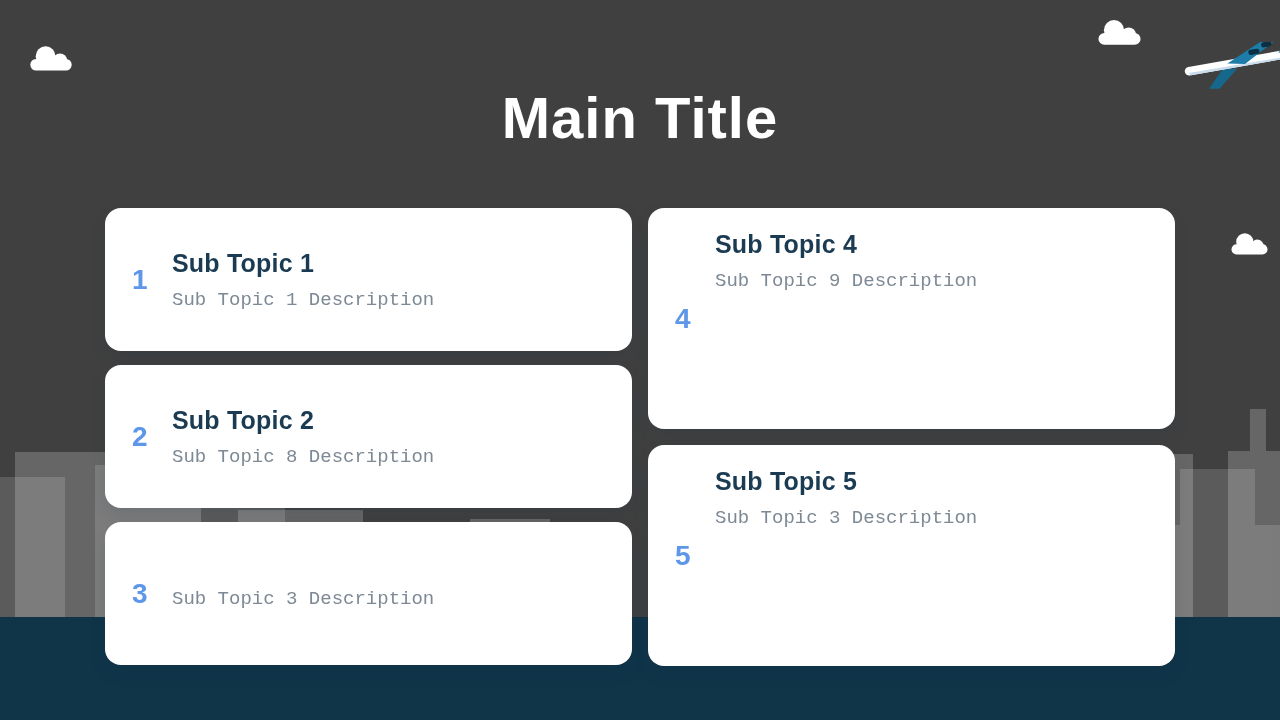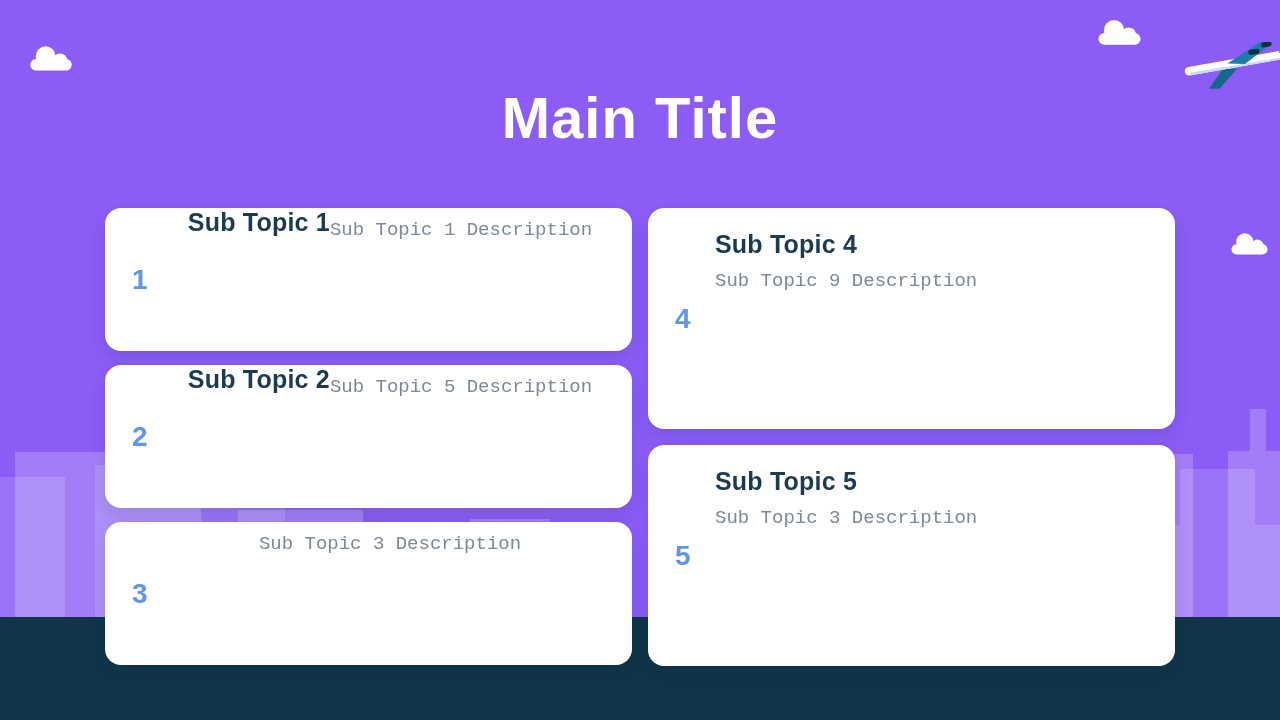--- a/index.html
+++ b/index.html
@@ -3,21 +3,21 @@
 <meta charset="utf-8">
 <style>
   * { margin: 0; padding: 0; box-sizing: border-box; }
   html, body { width: 1280px; height: 720px; }
   body { font-family: "Liberation Sans", sans-serif; }
 
   .slide {
     position: relative;
     width: 1280px;
     height: 720px;
-    background: #8b5cf6;
+    background: #404040;
     overflow: hidden;
   }
 
   
   .skyline {
     position: absolute;
     left: 0;
     bottom: 103px;
     width: 1280px;
     height: 210px;
@@ -75,20 +75,21 @@
     top: 50%;
     transform: translateY(-50%);
     font-size: 28px;
     font-weight: bold;
     color: #5e97e9;
   }
   .content { margin-left: 67px; margin-right: 24px; }
   .card-center .content {
     height: 100%;
     display: flex;
+    flex-direction: column;
     justify-content: center;
   }
   .card-top .content { padding-top: 22px; }
 
   .topic-title {
     font-size: 25px;
     font-weight: bold;
     color: #1b3b53;
     letter-spacing: 0.2px;
   }
@@ -180,21 +181,21 @@
       <div class="content">
         <div class="topic-title">Sub Topic 1</div>
         <div class="topic-desc">Sub Topic 1 Description</div>
       </div>
     </div>
 
     <div class="card h-small card-center">
       <div class="num">2</div>
       <div class="content">
         <div class="topic-title">Sub Topic 2</div>
-        <div class="topic-desc">Sub Topic 5 Description</div>
+        <div class="topic-desc">Sub Topic 8 Description</div>
       </div>
     </div>
 
     <div class="card h-small card-center">
       <div class="num">3</div>
       <div class="content">
         <div class="topic-desc">Sub Topic 3 Description</div>
       </div>
     </div>
 

